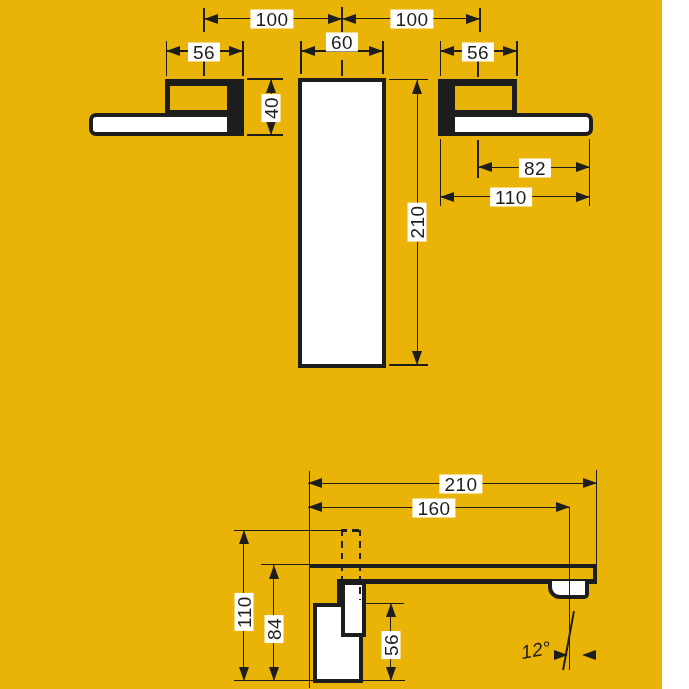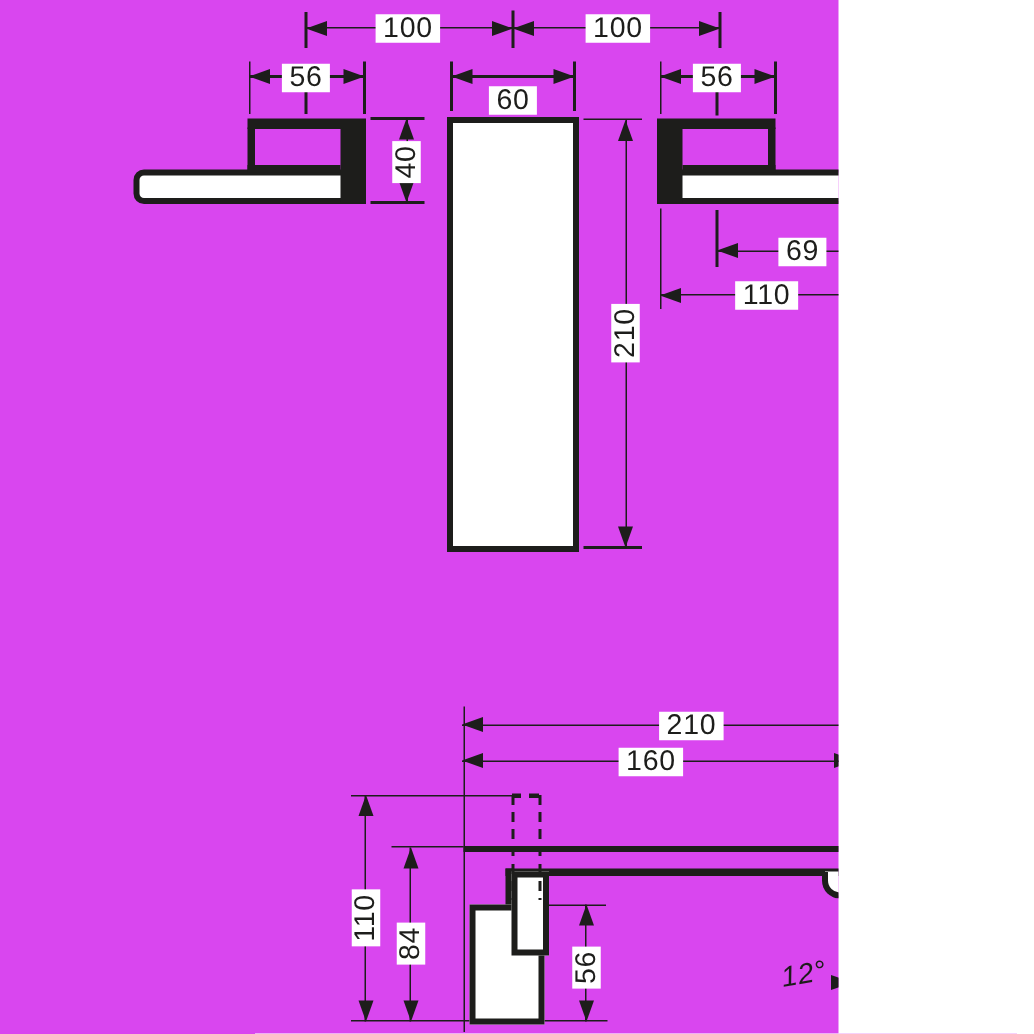--- a/index.html
+++ b/index.html
@@ -1,17 +1,17 @@
 <!DOCTYPE html>
 <html style="--ink: #1d1d1b;"><head>
 <meta charset="utf-8">
 <style>
   :root { --ink:#1d1d1b; }
   html,body { margin:0; padding:0; background:#fff; }
-  #stage { position:relative; width:559px; height:689px; background:#d946ef; overflow:hidden;
+  #stage { position:relative; width:662px; height:689px; background:#eab308; overflow:hidden;
            font-family:"Liberation Sans", sans-serif; }
   .v   { position:absolute; inset:0; }
   .ln  { position:absolute; background:var(--ink); z-index:1; }
   .ar  { position:absolute; width:0; height:0; z-index:2; }
   .ar.l{ border-top:5px solid transparent; border-bottom:5px solid transparent; border-right:14px solid var(--ink); }
   .ar.r{ border-top:5px solid transparent; border-bottom:5px solid transparent; border-left:14px solid var(--ink); }
   .ar.u{ border-left:5px solid transparent; border-right:5px solid transparent; border-bottom:14px solid var(--ink); }
   .ar.d{ border-left:5px solid transparent; border-right:5px solid transparent; border-top:14px solid var(--ink); }
   .ob  { position:absolute; background:#fff; border:4.5px solid var(--ink); box-sizing:border-box; z-index:3; }
   .fill{ position:absolute; background:var(--ink); z-index:3; }
@@ -52,21 +52,21 @@
     <div class="ln" style="left:166px;top:50.3px;width:77px;height:1.4px"></div>
     <div class="ar l" style="left:166px;top:46px"></div>
     <div class="ar r" style="left:229px;top:46px"></div>
     <div class="lab" style="left:204px;top:51.5px">56</div>
 
     <div class="ln" style="left:300.3px;top:41px;width:1.4px;height:33px"></div>
     <div class="ln" style="left:382.3px;top:41px;width:1.4px;height:33px"></div>
     <div class="ln" style="left:301px;top:50.3px;width:82px;height:1.4px"></div>
     <div class="ar l" style="left:301px;top:46px"></div>
     <div class="ar r" style="left:369px;top:46px"></div>
-    <div class="lab" style="left:342px;top:67px">60</div>
+    <div class="lab" style="left:342px;top:42px">60</div>
 
     <div class="ln" style="left:439.6px;top:41px;width:1.4px;height:35px"></div>
     <div class="ln" style="left:516.3px;top:41px;width:1.4px;height:35px"></div>
     <div class="ln" style="left:440px;top:50.3px;width:77px;height:1.4px"></div>
     <div class="ar l" style="left:440px;top:46px"></div>
     <div class="ar r" style="left:503px;top:46px"></div>
     <div class="lab" style="left:478px;top:51.5px">56</div>
 
     <div class="ln" style="left:247px;top:78.3px;width:36px;height:1.4px"></div>
     <div class="ln" style="left:247px;top:134.3px;width:36px;height:1.4px"></div>
@@ -81,21 +81,21 @@
     <div class="ar u" style="left:412.3px;top:80px"></div>
     <div class="ar d" style="left:412.3px;top:351px"></div>
     <div class="lab rot" style="left:417.3px;top:222px">210</div>
 
     <div class="ln" style="left:477.3px;top:140px;width:1.4px;height:38px"></div>
     <div class="ln" style="left:588.6px;top:139px;width:1.4px;height:67px"></div>
     <div class="ln" style="left:439.6px;top:139px;width:1.4px;height:67px"></div>
     <div class="ln" style="left:478px;top:166.6px;width:111px;height:1.4px"></div>
     <div class="ar l" style="left:478px;top:162.3px"></div>
     <div class="ar r" style="left:575.6px;top:162.3px"></div>
-    <div class="lab" style="left:535px;top:167.5px">69</div>
+    <div class="lab" style="left:535px;top:167.5px">82</div>
 
     <div class="ln" style="left:440px;top:195.8px;width:150px;height:1.4px"></div>
     <div class="ar l" style="left:440px;top:191.5px"></div>
     <div class="ar r" style="left:575.6px;top:191.5px"></div>
     <div class="lab" style="left:511px;top:196.5px">110</div>
 
     <div class="ob" style="left:88.5px;top:112.5px;width:155px;height:23px;border-radius:7px 0 0 7px"></div>
     <div class="fill" style="left:165px;top:85px;width:5px;height:30px"></div>
     <div class="fill" style="left:165px;top:110px;width:62px;height:5px"></div>
     <div class="fill" style="left:227px;top:85px;width:17px;height:50px"></div>

